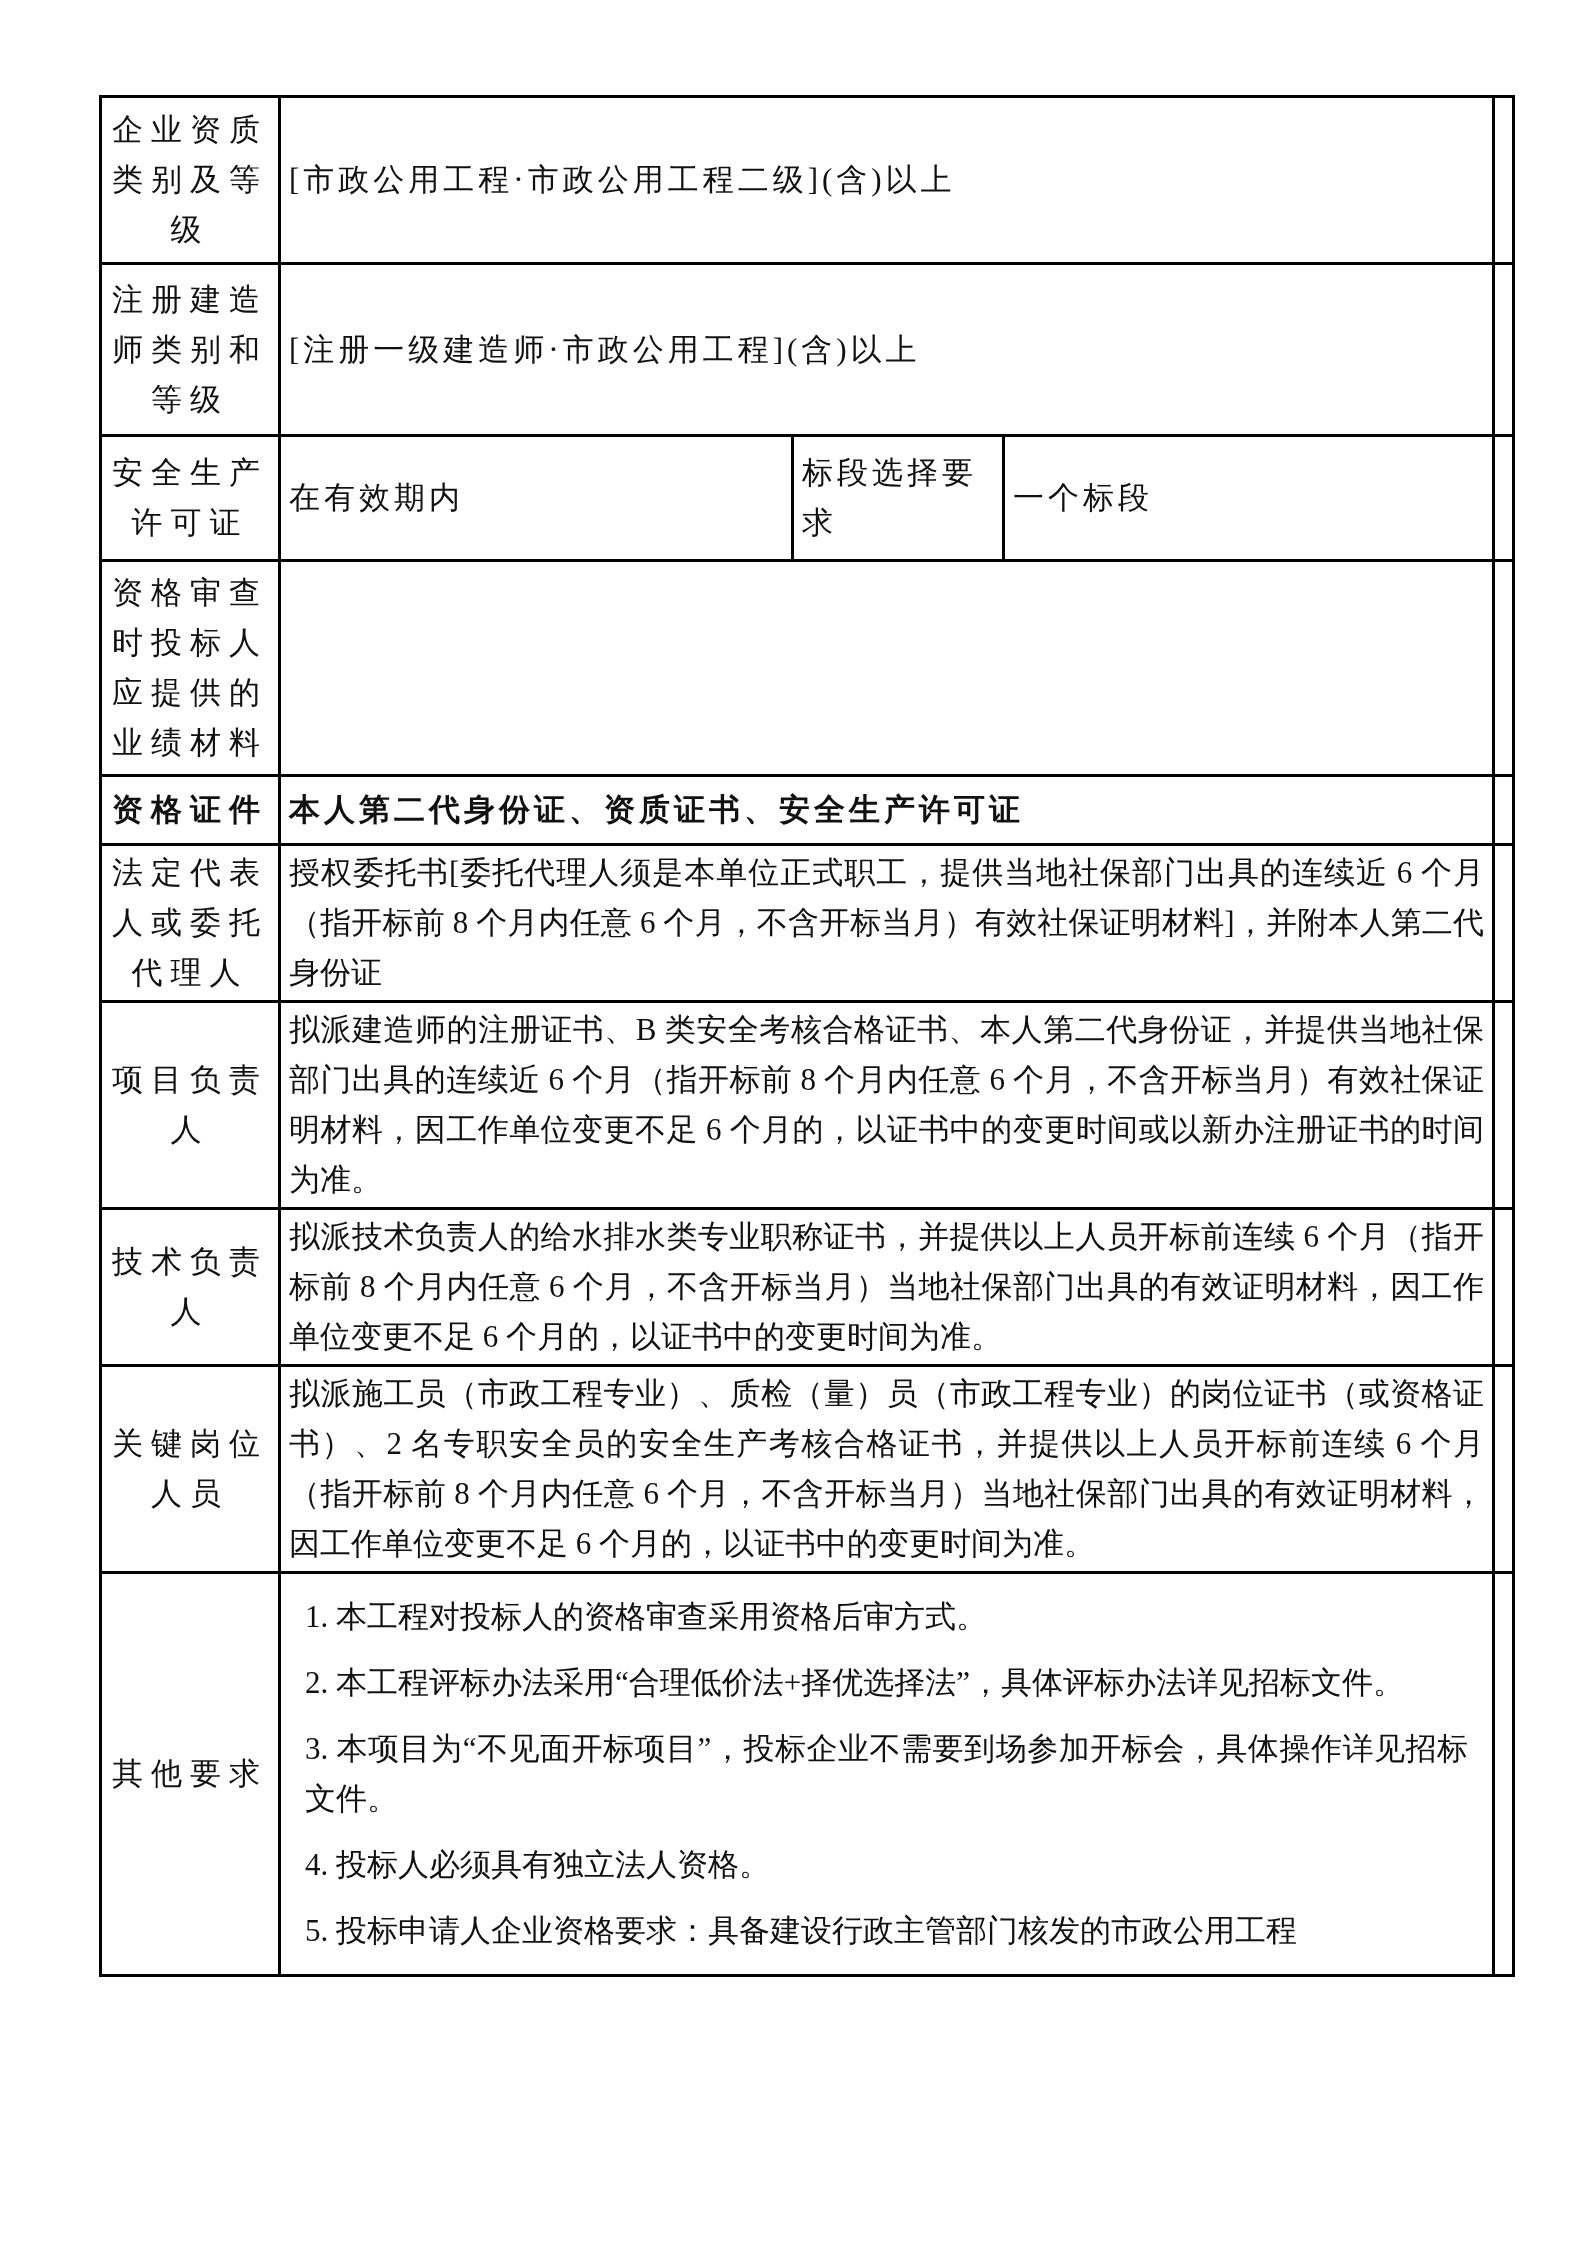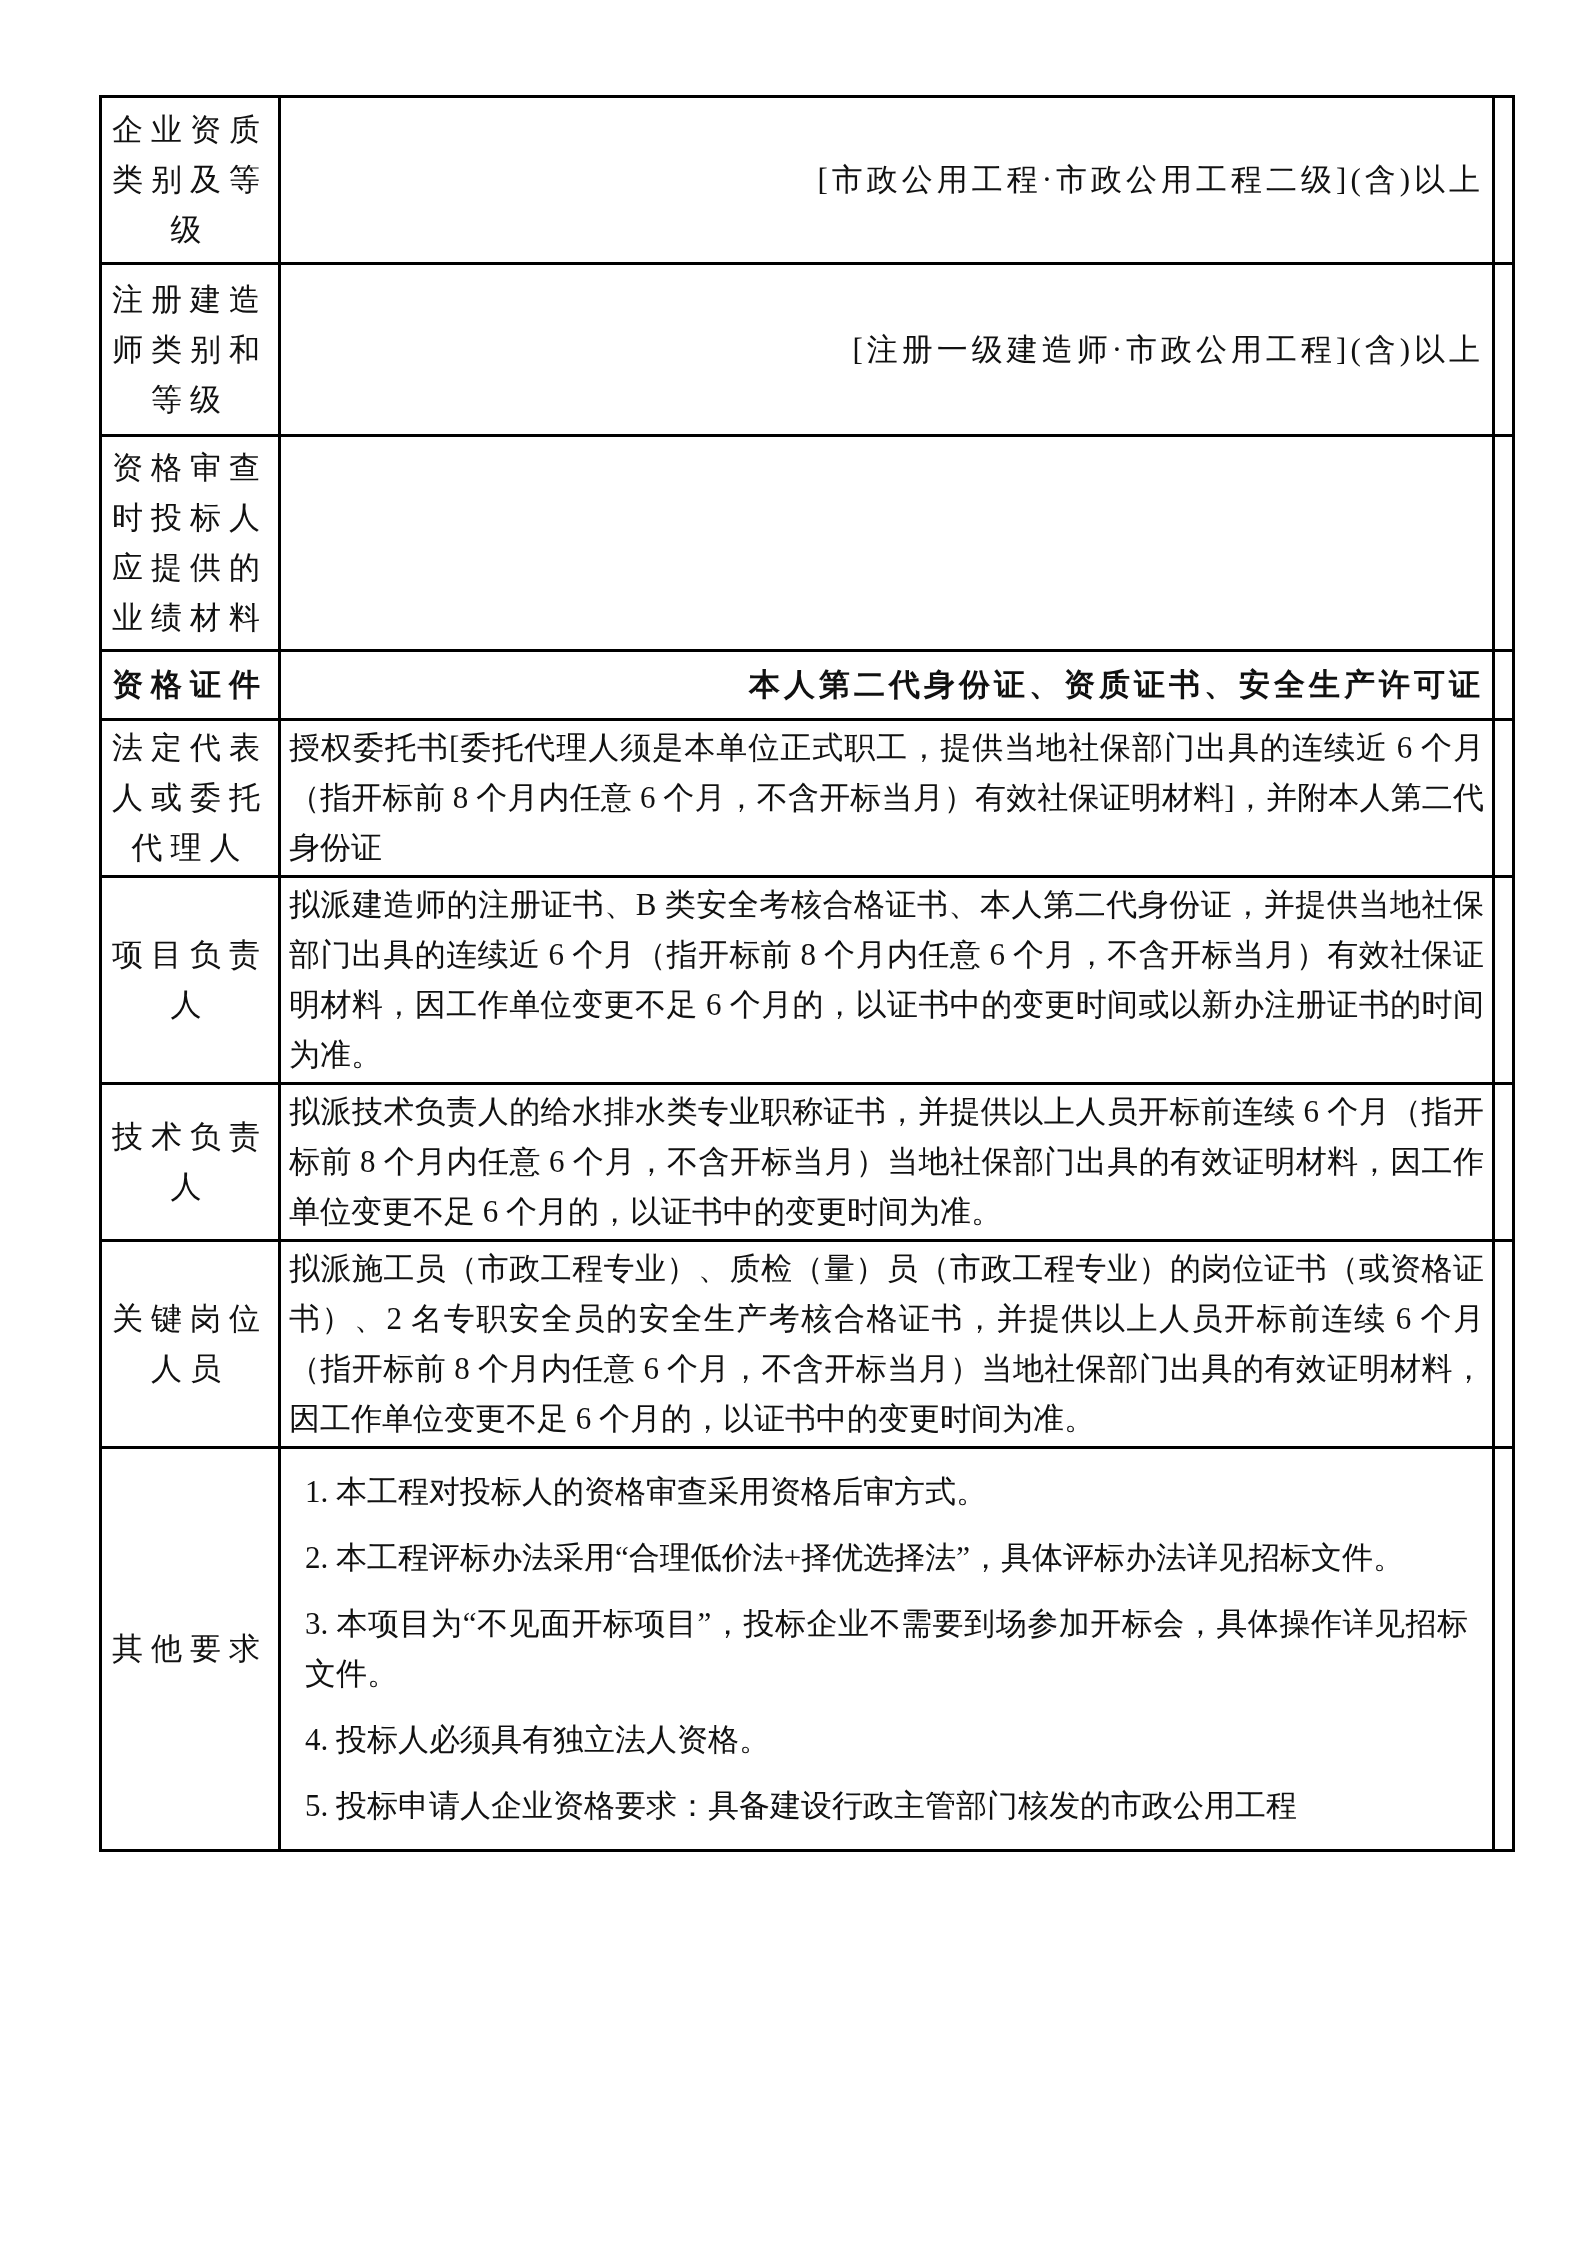--- a/index.html
+++ b/index.html
@@ -37,21 +37,21 @@
   }
   
   td.lbl {
     text-align: center;
     letter-spacing: 8px;
     line-height: 50px;
     padding: 2px 4px;
   }
   
   td.ctr {
-    text-align: right;
+    text-align: left;
     letter-spacing: 4px;
     line-height: 50px;
   }
   
   td.par {
     text-align: justify;
     line-height: 50px;
     padding: 4px 8px 4px 12px;
     vertical-align: middle;
   }
@@ -86,20 +86,27 @@
       <td class="ctr" colspan="3">[市政公用工程·市政公用工程二级](含)以上</td>
       <td class="strip"></td>
     </tr>
 
     <tr class="r2">
       <td class="lbl">注册建造师类别和等级</td>
       <td class="ctr" colspan="3">[注册一级建造师·市政公用工程](含)以上</td>
       <td class="strip"></td>
     </tr>
 
+    <tr class="r3">
+      <td class="lbl">安全生产许可证</td>
+      <td class="ctr">在有效期内</td>
+      <td class="ctr">标段选择要求</td>
+      <td class="ctr">一个标段</td>
+      <td class="strip"></td>
+    </tr>
 
     <tr class="r4">
       <td class="lbl">资格审查时投标人应提供的业绩材料</td>
       <td class="ctr" colspan="3"></td>
       <td class="strip"></td>
     </tr>
 
 
     <tr class="r6">
       <td class="lbl">资格证件</td>

